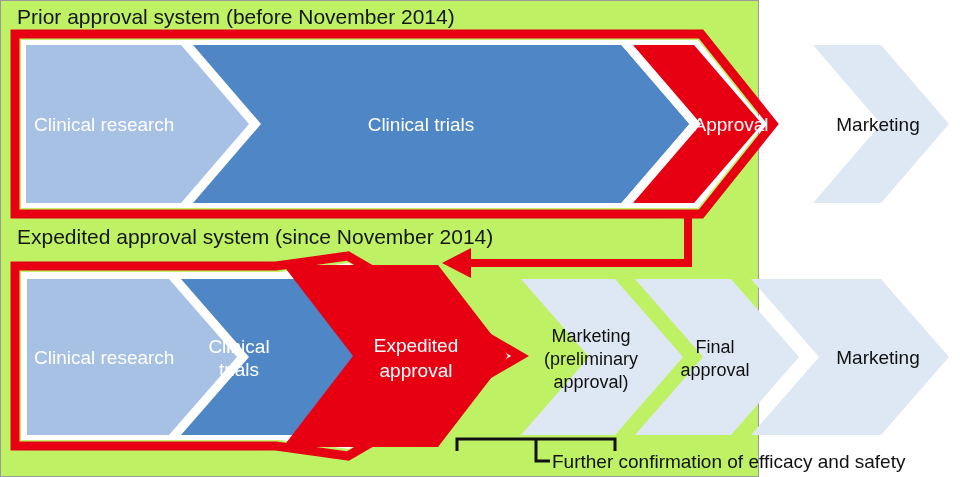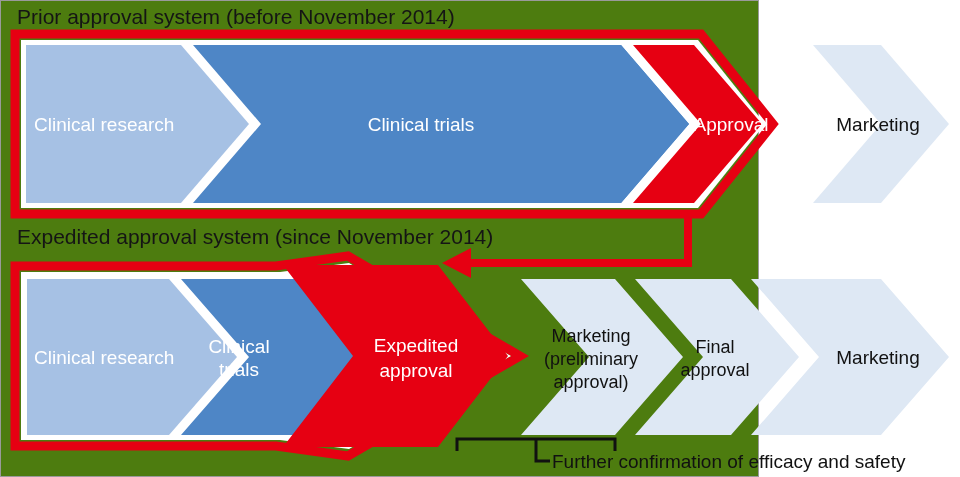--- a/index.html
+++ b/index.html
@@ -4,21 +4,21 @@
 <title>Approval system diagram</title>
 <style>
   html,body{margin:0;padding:0;background:#ffffff;}
   body{
     font-family:"Liberation Sans","DejaVu Sans",sans-serif;
     width:960px;height:477px;overflow:hidden;
   }
   #canvas{
     position:relative;
     width:759px;height:477px;
-    background:#4d7c0f;
+    background:#bef264;
     box-sizing:border-box;
     border:1px solid #9a9a9a;
   }
   #canvas svg{position:absolute;left:0;top:0;width:960px;height:477px;}
   .ttl{
     font-size:21px;
     fill:#151515;
   }
   .lbl-white{fill:#ffffff;}
   .lbl-dark{fill:#111111;}

